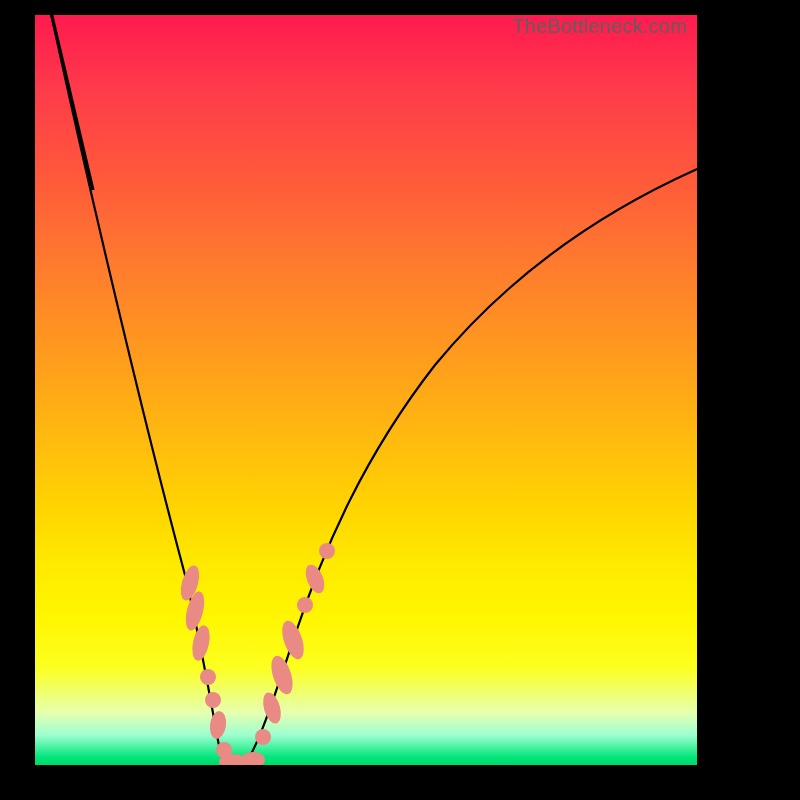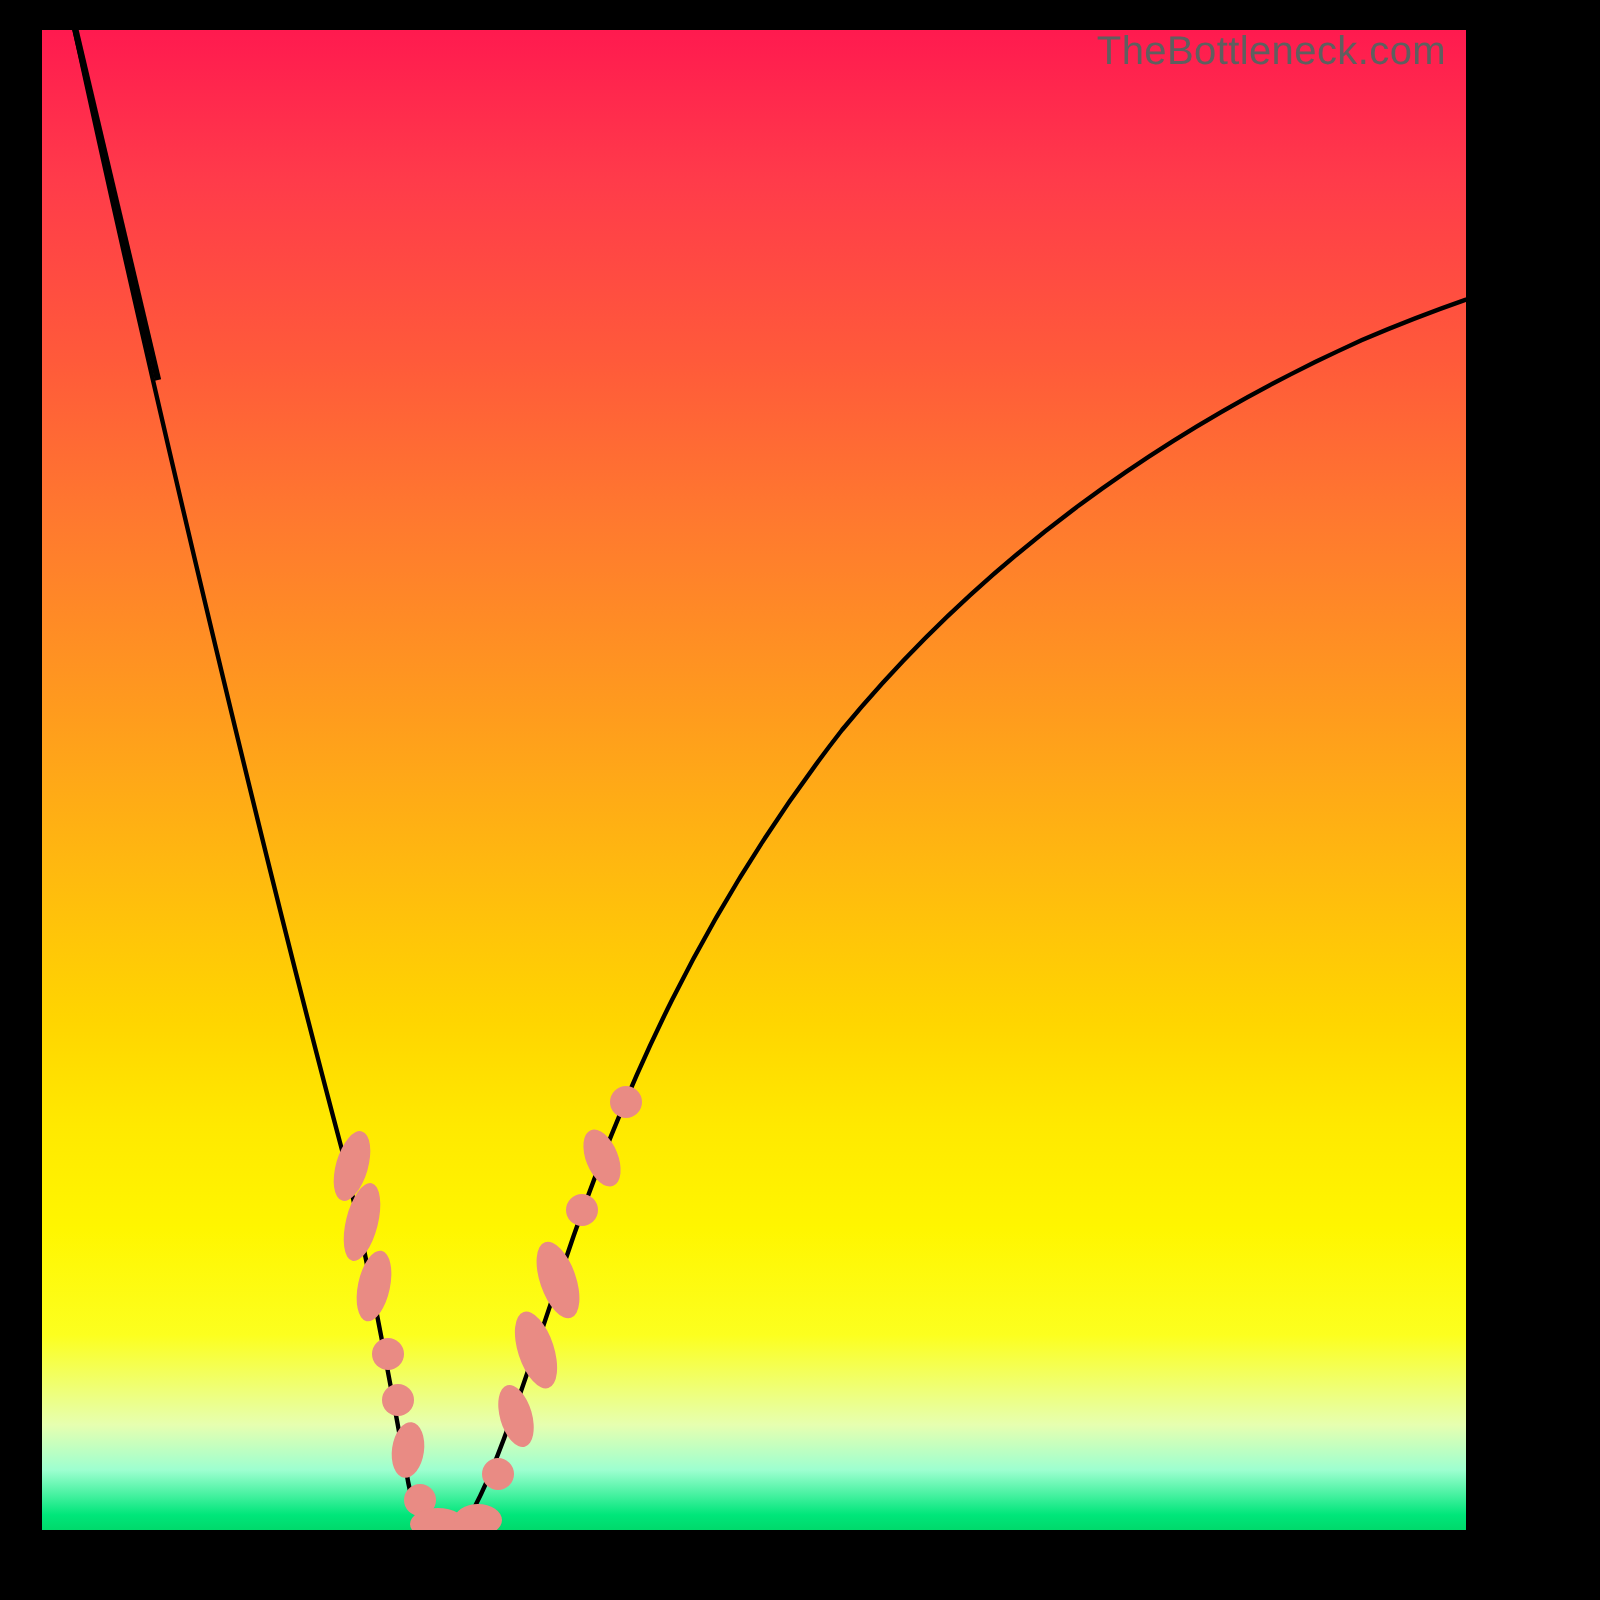--- a/index.html
+++ b/index.html
@@ -6,23 +6,23 @@
     margin: 0;
     padding: 0;
     width: 800px;
     height: 800px;
     background: #000000;
     overflow: hidden;
     font-family: Arial, Helvetica, sans-serif;
   }
   .frame {
     position: absolute;
-    left: 21px;
+    left: 35px;
     top: 15px;
-    width: 712px;
+    width: 662px;
     height: 750px;
     background: linear-gradient(to bottom,
       #ff1a4f 0%,
       #ff3b4a 10%,
       #ff5a3a 22%,
       #ff7a2e 33%,
       #ff9a1e 45%,
       #ffb90f 56%,
       #ffd500 66%,
       #ffe900 73%,

